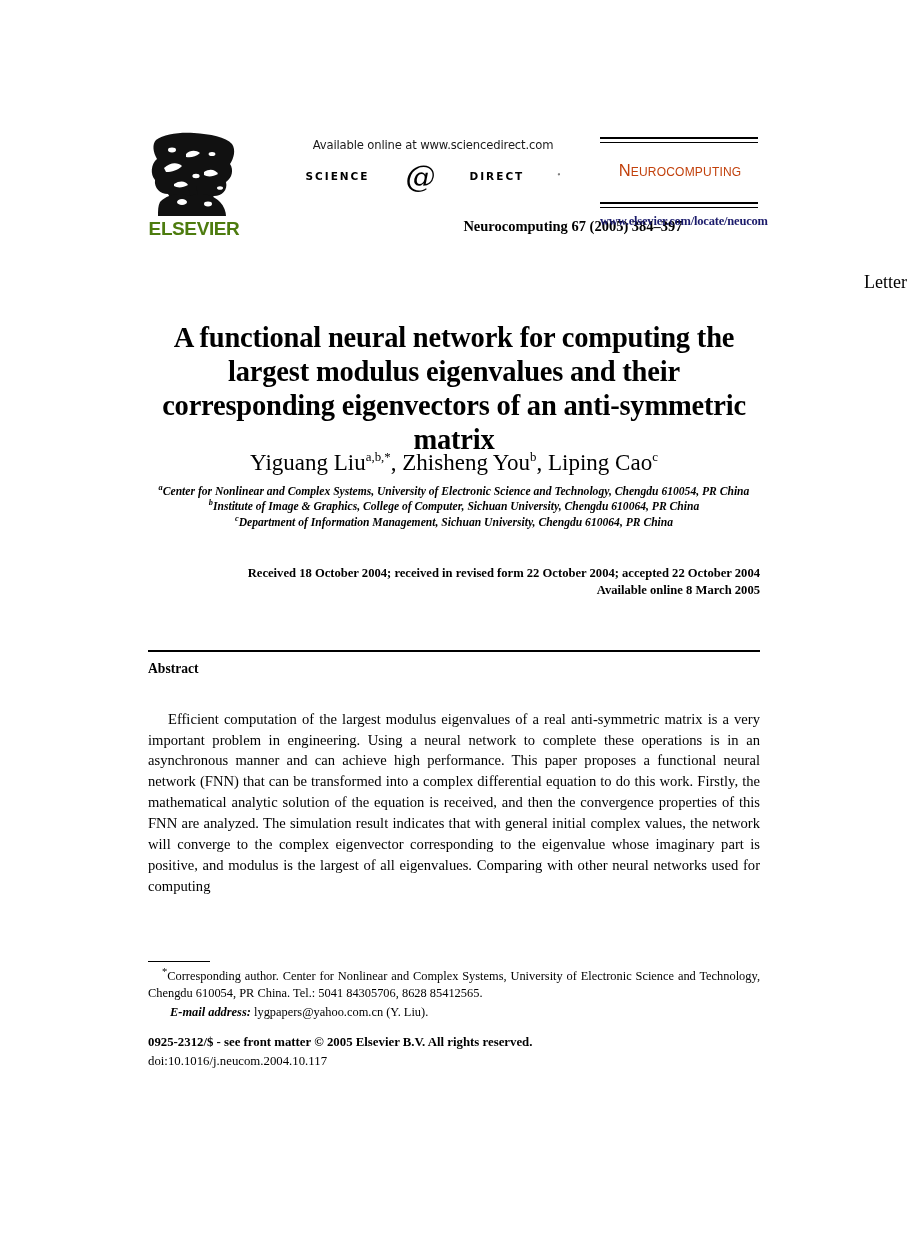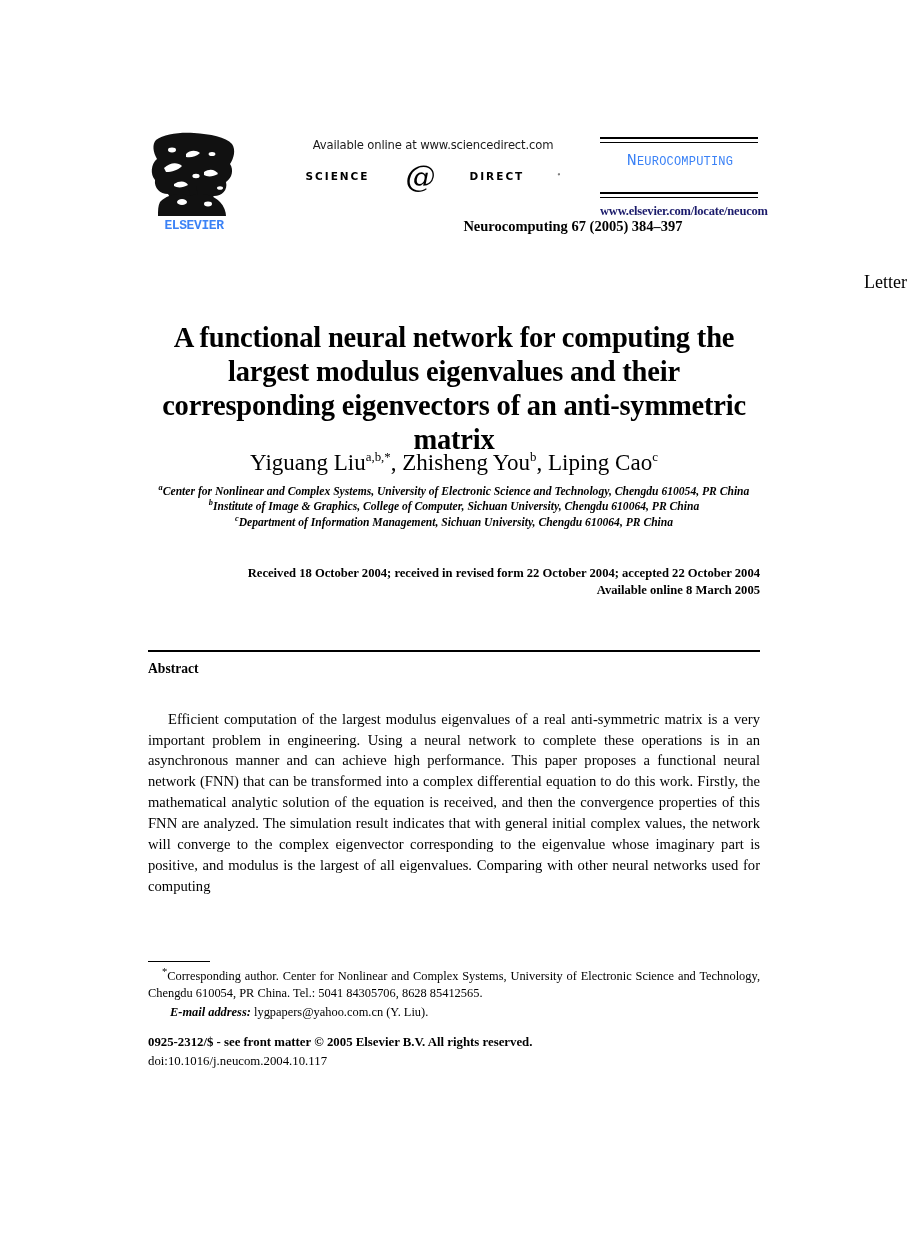--- a/index.html
+++ b/index.html
@@ -43,25 +43,25 @@
     top: 0px;
     width: 88px;
     height: 86px;
   }
   .elsevier-word {
     position: absolute;
     left: 0px;
     top: 86px;
     width: 92px;
     text-align: center;
-    font-family: Liberation Mono, monospace;
-    font-weight: bold;
-    font-size: 13px;
+    font-family: Liberation Sans, sans-serif;
+    font-weight: bold;
+    font-size: 19px;
     letter-spacing: -0.4px;
-    color: #3b82f6;
+    color: #4d7c0f;
   }
   .sd-block {
     position: absolute;
     left: 140px;
     top: 10px;
     width: 290px;
     text-align: center;
   }
   .sd-available {
     font-family: "DejaVu Sans", sans-serif;
@@ -121,25 +121,25 @@
     text-align: center;
   }
   .rule-double-top {
     width: 158px;
     border-top: 2.4px solid #000;
     border-bottom: 1.4px solid #000;
     height: 3px;
     margin: 9px 0 0 0;
   }
   .journal-name {
-    margin-top: 8px;
-    font-family: Liberation Mono, monospace;
+    margin-top: 18px;
+    font-family: Liberation Sans, sans-serif;
     font-size: 16.5px;
     letter-spacing: 0.2px;
-    color: #3b82f6;
+    color: #c2410c;
     white-space: nowrap;
     font-variant: small-caps;
   }
   .rule-double-bottom {
     width: 158px;
     border-top: 2.4px solid #000;
     border-bottom: 1.4px solid #000;
     height: 3px;
     margin: 22px 0 0 0;
   }

